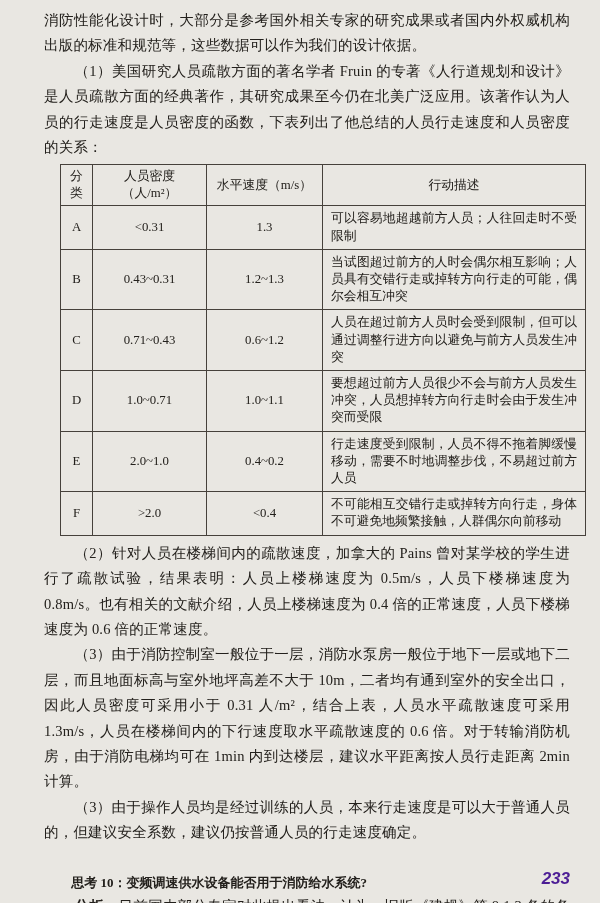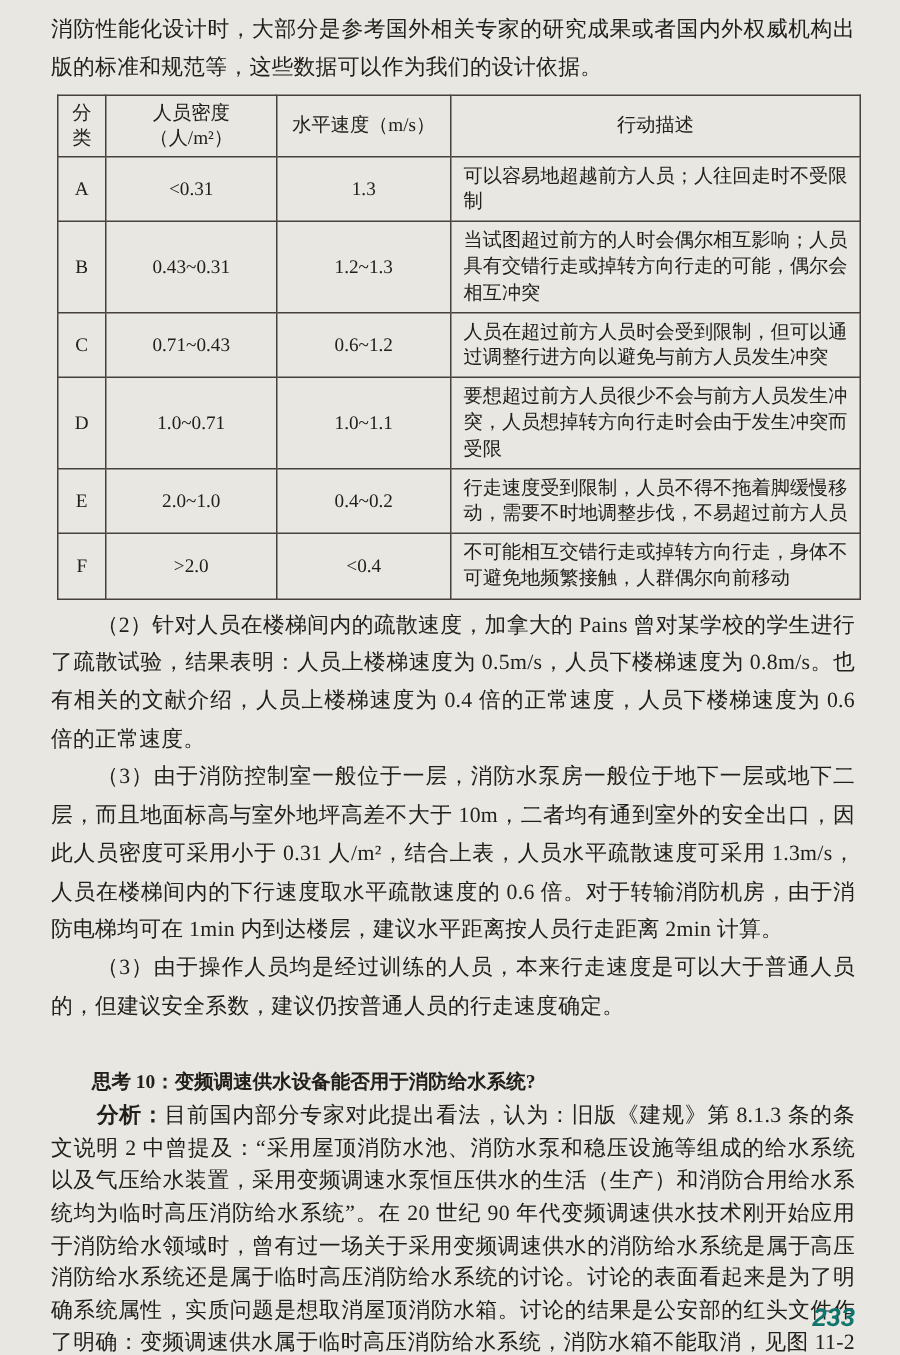--- a/index.html
+++ b/index.html
@@ -8,37 +8,37 @@
     background: #e9e7e2;
   }
   .page {
     position: relative;
     box-sizing: border-box;
     width: 600px;
     height: 903px;
     background: #e9e7e2;
     color: #23201c;
     font-family: "Liberation Serif", "DejaVu Serif", serif;
-    padding: 8px 30px 0 34px;
+    padding: 8px 30px 0 44px;
     overflow: hidden;
   }
   .body-text {
     margin: 0;
     font-size: 14.5px;
     line-height: 25.4px;
     text-align: justify;
     letter-spacing: 0.2px;
   }
   .indent { text-indent: 2.1em; }
 
   table.ft {
     width: 100%;
     border-collapse: collapse;
     table-layout: fixed;
-    margin: 4px 0 5px 4px;
+    margin: 4px 0 5px 16px;
   }
   .ft th, .ft td {
     border: 1.3px solid #46413b;
     font-size: 12.8px;
     color: #23201c;
     text-align: center;
     vertical-align: middle;
     padding: 3px 4px;
     font-weight: normal;
   }
@@ -65,30 +65,31 @@
   .bold { font-weight: bold; }
 
   .page-number {
     position: absolute;
     right: 30px;
     bottom: 14px;
     font-family: "Liberation Sans", sans-serif;
     font-style: italic;
     font-weight: bold;
     font-size: 17px;
-    color: #0f766e;
+    color: #4c1d95;
   }
 </style>
 </head>
 <body>
 
 <div class="page">
 
   <p class="body-text">消防性能化设计时，大部分是参考国外相关专家的研究成果或者国内外权威机构出版的标准和规范等，这些数据可以作为我们的设计依据。</p>
 
+  <p class="body-text indent">（1）美国研究人员疏散方面的著名学者 Fruin 的专著《人行道规划和设计》是人员疏散方面的经典著作，其研究成果至今仍在北美广泛应用。该著作认为人员的行走速度是人员密度的函数，下表列出了他总结的人员行走速度和人员密度的关系：</p>
 
   <table class="ft">
     <colgroup>
       <col style="width:32px">
       <col style="width:114px">
       <col style="width:116px">
       <col>
     </colgroup>
     <thead>
       <tr>

